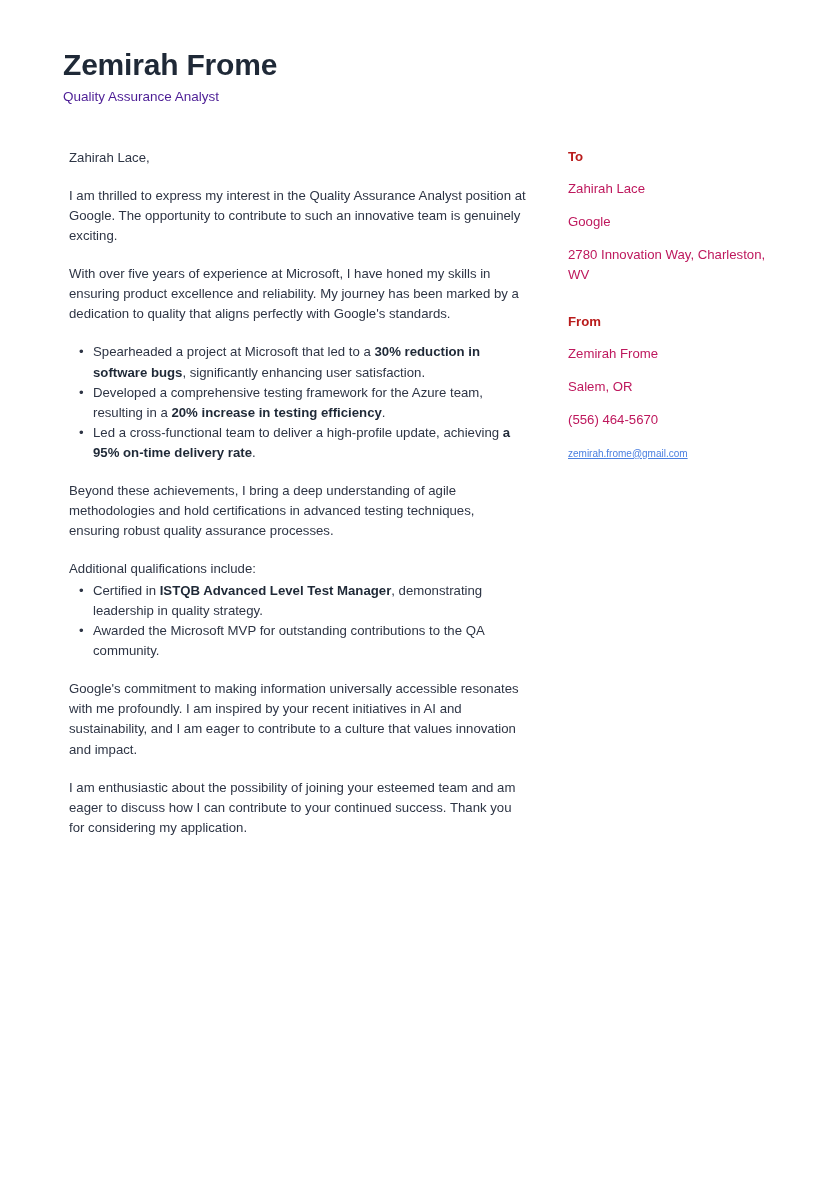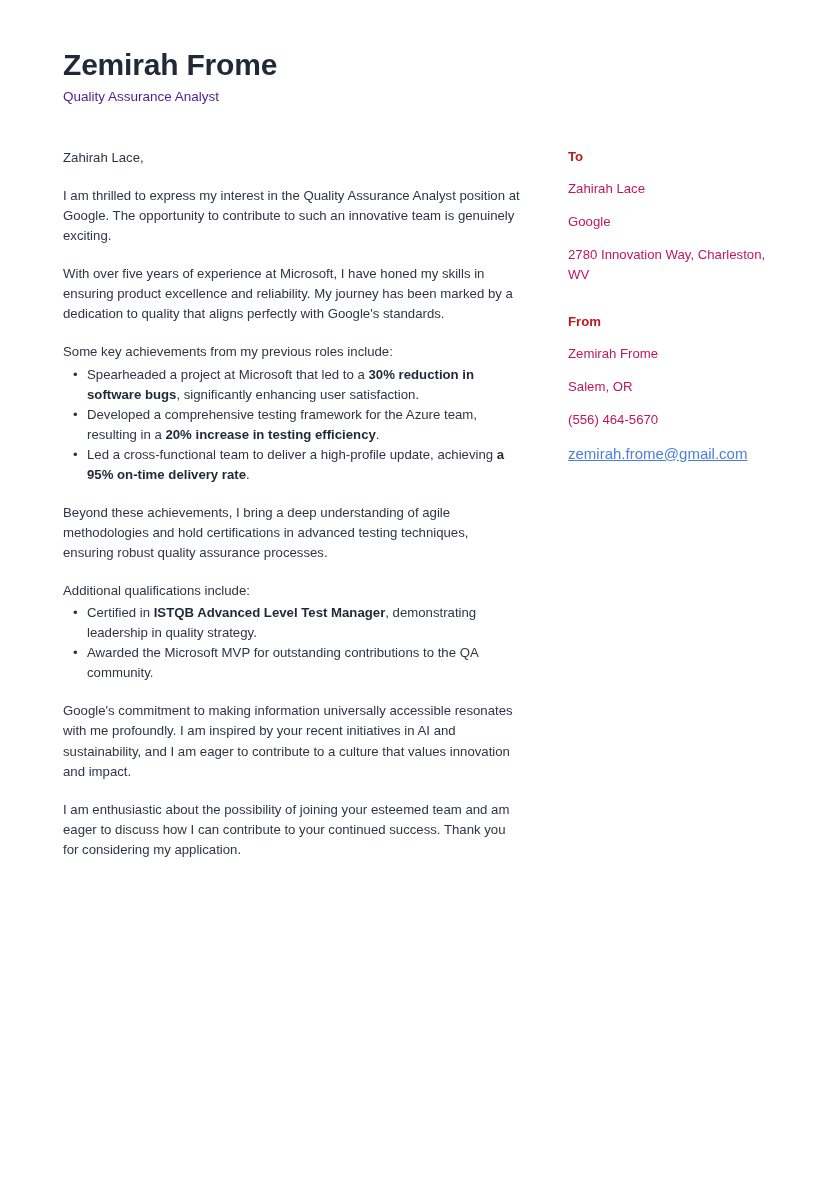--- a/index.html
+++ b/index.html
@@ -39,21 +39,21 @@
   }
   .doc-subtitle {
     font-size: 13.5px;
     font-weight: normal;
     color: #4c1d95;
     margin: 5px 0 0 0;
     line-height: 1.3;
   }
   .body-col {
     position: absolute;
-    left: 63px;
+    left: 69px;
     top: 148px;
     width: 458px;
   }
   .side-col {
     position: absolute;
     left: 568px;
     top: 148px;
     width: 214px;
   }
   .salutation {
@@ -102,21 +102,21 @@
   .side-heading.from {
     margin-top: 28px;
   }
   .side-line {
     font-size: 13.2px;
     line-height: 1.5;
     margin: 0 0 13px 0;
     color: #be185d;
   }
   .side-link {
-    font-size: 15px;
+    font-size: 10px;
     line-height: 1.5;
     margin: 0;
     color: #4a7fe0;
     text-decoration: underline;
     display: inline-block;
     cursor: pointer;
   }
   b, strong {
     font-weight: bold;
     color: #1f2937;
@@ -133,21 +133,20 @@
   </div>
 
   <div class="body-col">
 
     <div class="salutation">Zahirah Lace,</div>
 
     <p class="para">I am thrilled to express my interest in the Quality Assurance Analyst position at Google. The opportunity to contribute to such an innovative team is genuinely exciting.</p>
 
     <p class="para">With over five years of experience at Microsoft, I have honed my skills in ensuring product excellence and reliability. My journey has been marked by a dedication to quality that aligns perfectly with Google's standards.</p>
 
-    <p class="lead-in">Some key achievements from my previous roles include:</p>
 
     <ul class="bullets">
       <li><span>Spearheaded a project at Microsoft that led to a </span><b>30% reduction in software bugs</b><span>, significantly enhancing user satisfaction.</span></li>
       <li><span>Developed a comprehensive testing framework for the Azure team, resulting in a </span><b>20% increase in testing efficiency</b><span>.</span></li>
       <li><span>Led a cross-functional team to deliver a high-profile update, achieving </span><b>a 95% on-time delivery rate</b><span>.</span></li>
     </ul>
 
     <p class="para">Beyond these achievements, I bring a deep understanding of agile methodologies and hold certifications in advanced testing techniques, ensuring robust quality assurance processes.</p>
 
     <p class="lead-in">Additional qualifications include:</p>

